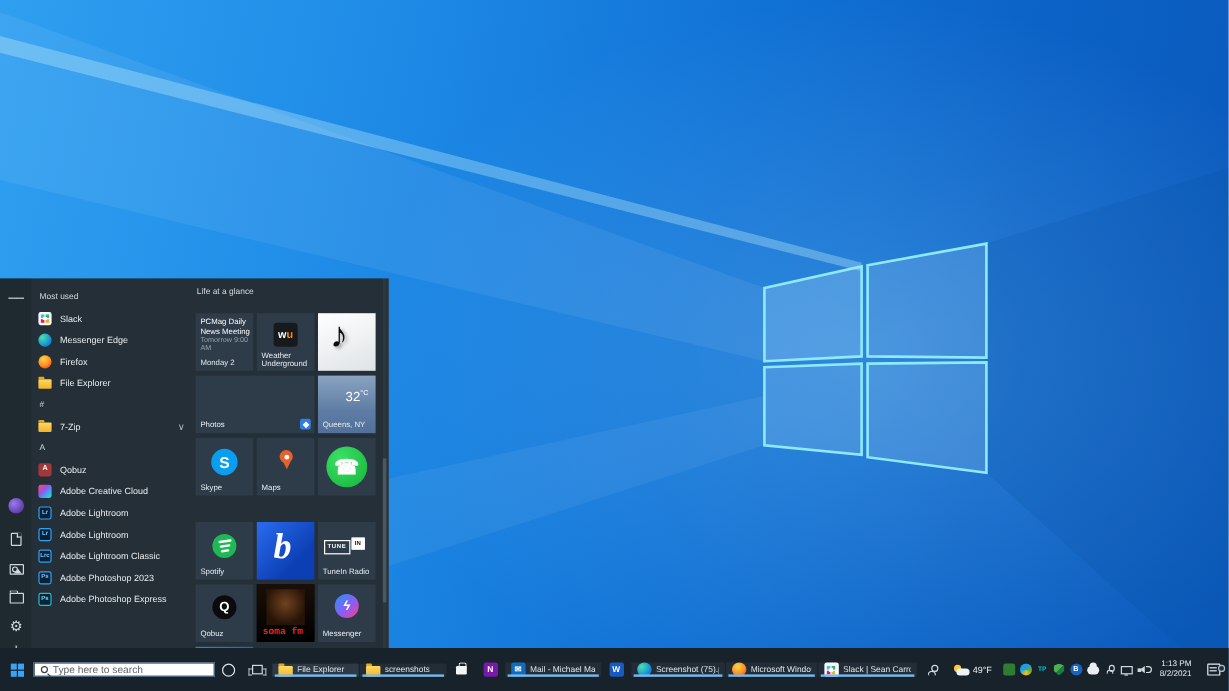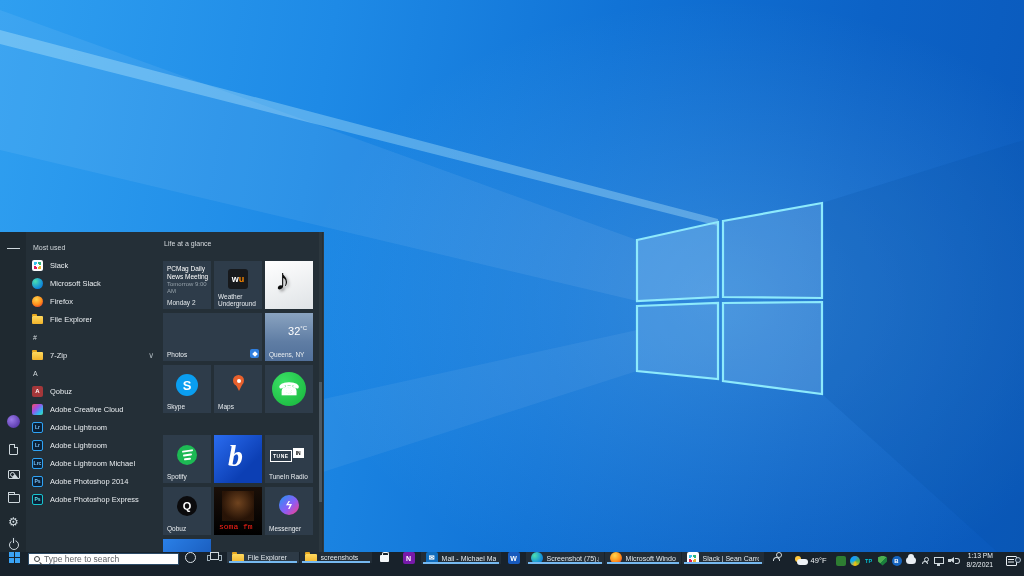--- a/index.html
+++ b/index.html
@@ -87,30 +87,30 @@
   .t-spot .circ i:nth-child(2){ width:9px; } .t-spot .circ i:nth-child(3){ width:7px; }
   .t-b { background:linear-gradient(135deg,#2a6cf0 0%,#0c3fb4 70%); }
   .t-b .bl { position:absolute; left:14px; top:4px; font-family:"Liberation Serif", serif; font-style:italic; font-weight:bold; font-size:30px; color:#fff; }
   .tunein { position:absolute; left:5px; top:15px; display:flex; align-items:flex-start; }
   .tunein .tb { border:1px solid #fff; color:#fff; font-size:5px; font-weight:bold; padding:2px 2px; letter-spacing:.5px; }
   .tunein .ib { background:#fff; color:#111; font-size:5px; font-weight:bold; padding:1px 2px; margin-left:1px; margin-top:-2px; border:1px solid #fff; }
   .t-qobuz .circ { position:absolute; left:14px; top:9px; width:20px; height:20px; background:#0b0b0d; font-size:11px; }
   .t-soma { background:linear-gradient(180deg,#1a0f08,#000), #000; }
   .t-soma::before { content:""; position:absolute; left:8px; top:4px; width:32px; height:30px;
        background:radial-gradient(circle at 50% 40%, #7a4a22, #2b1507 70%); opacity:.9; }
-  .t-soma .soma { position:absolute; left:5px; bottom:4px; font-family:"Liberation Mono", monospace; font-weight:normal; font-size:8px; color:#ff2218; }
+  .t-soma .soma { position:absolute; left:5px; bottom:4px; font-family:"Liberation Mono", monospace; font-weight:bold; font-size:8px; color:#ff2218; }
   .t-msgr .circ { position:absolute; left:14px; top:8px; width:20px; height:20px;
        background:linear-gradient(135deg,#2196f3,#8b5cf6 55%,#ff3d81); font-size:11px; font-style:italic; }
   .t-partial { height:13px; background:linear-gradient(135deg,#2a80e8,#1b5fc0); }
   .scrollbar { position:absolute; right:1px; top:0; width:3px; height:100%; background:rgba(255,255,255,.04); }
   .scrollbar .thumb { position:absolute; left:0; top:150px; width:3px; height:120px; background:#4b5862; }
 
   
-  .taskbar { position:absolute; left:0; bottom:0; width:1024px; height:24px; background:#18222b;
-             display:flex; align-items:flex-start; z-index:10; }
+  .taskbar { position:absolute; left:0; bottom:0; width:1024px; height:36px; background:#18222b;
+             display:flex; align-items:center; z-index:10; }
   .tbtn { display:flex; align-items:center; justify-content:center; position:relative; flex:0 0 auto; }
   .tbtn.labeled { justify-content:flex-start; gap:4px; padding:0 5px; background:#222d37; margin-right:1px; }
   .tbtn.fg { background:#2d3a46; }
   .tbtn .ul { position:absolute; left:2px; right:2px; bottom:0; height:2px; background:#76b9f0; }
   .tlbl { font-size:7px; color:#e2e8ec; white-space:nowrap; overflow:hidden; }
   .start-btn { width:28px; }
   .winlogo { display:grid; grid-template-columns:5px 5px; grid-template-rows:5px 5px; gap:1px; }
   .winlogo i { background:#3aa3f5; display:block; }
   .searchbox { width:158px; background:#fff; border:1px solid #2b4a66; margin:1px 0; display:flex; align-items:center; padding:0 5px; gap:4px; }
   .mag { width:6px; height:6px; border:1.4px solid #3c4043; border-radius:50%; position:relative; flex:0 0 6px; }
@@ -217,21 +217,21 @@
 
     <div class="applist">
       <div class="ahdr">Most used</div>
 
       <div class="arow">
         <span class="ai ai-slack"></span>
         <span class="lbl">Slack</span>
       </div>
       <div class="arow">
         <span class="ai ai-edge"></span>
-        <span class="lbl">Microsoft Slack</span>
+        <span class="lbl">Messenger Edge</span>
       </div>
       <div class="arow">
         <span class="ai ai-ffx"></span>
         <span class="lbl">Firefox</span>
       </div>
       <div class="arow">
         <span class="ai ai-folder"></span>
         <span class="lbl">File Explorer</span>
       </div>
 
@@ -256,25 +256,25 @@
       <div class="arow">
         <span class="ai ai-adb">Lr</span>
         <span class="lbl">Adobe Lightroom</span>
       </div>
       <div class="arow">
         <span class="ai ai-adb">Lr</span>
         <span class="lbl">Adobe Lightroom</span>
       </div>
       <div class="arow">
         <span class="ai ai-adb">Lrc</span>
-        <span class="lbl">Adobe Lightroom Michael</span>
+        <span class="lbl">Adobe Lightroom Classic</span>
       </div>
       <div class="arow">
         <span class="ai ai-adb">Ps</span>
-        <span class="lbl">Adobe Photoshop 2014</span>
+        <span class="lbl">Adobe Photoshop 2023</span>
       </div>
       <div class="arow">
         <span class="ai ai-adbx">Ps</span>
         <span class="lbl">Adobe Photoshop Express</span>
       </div>
     </div>
 
     <div class="tilesWrap">
       <div class="thdr">Life at a glance</div>
 

